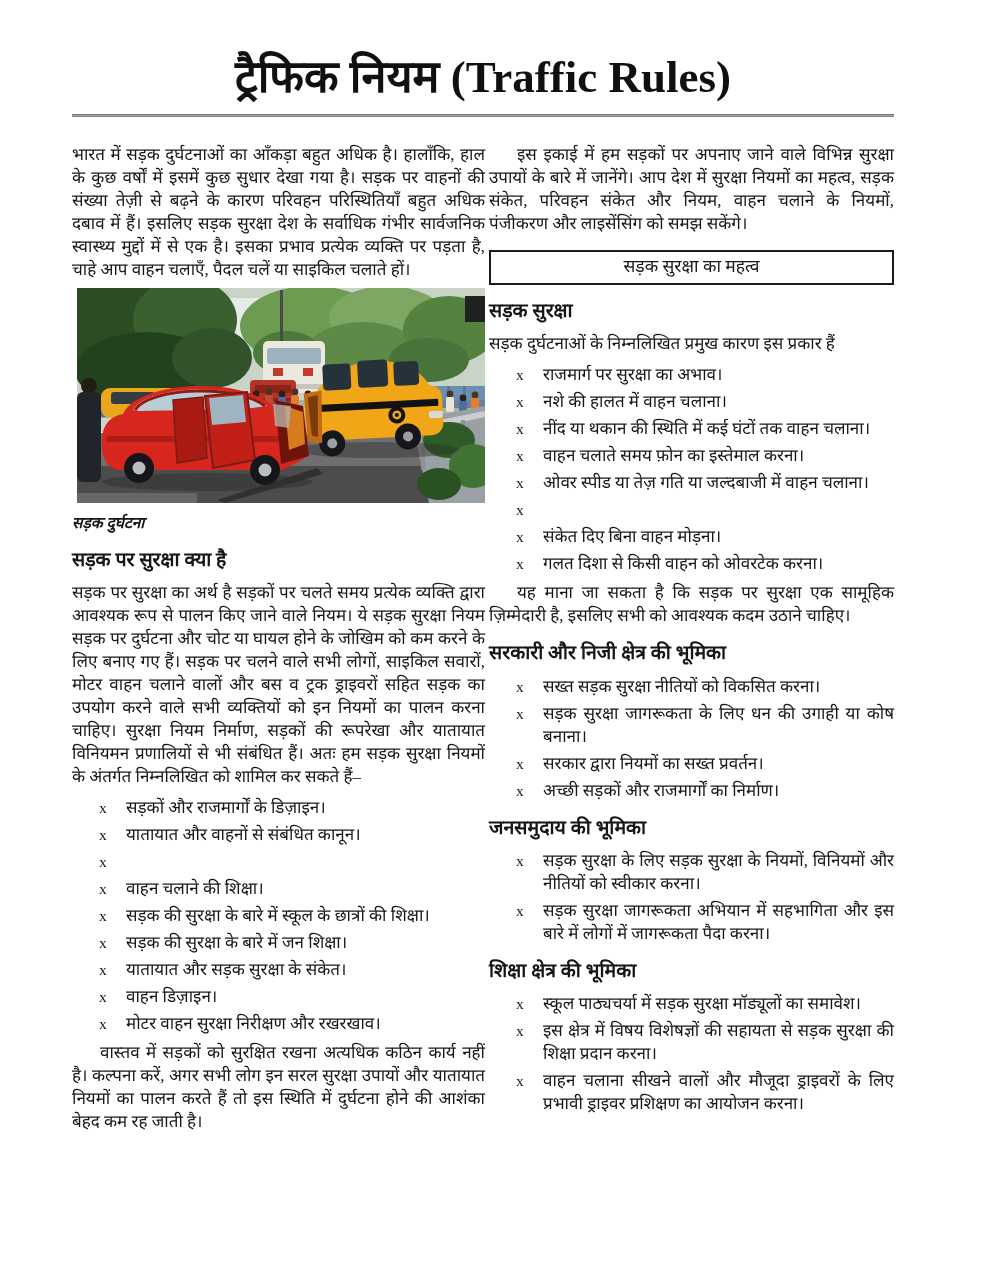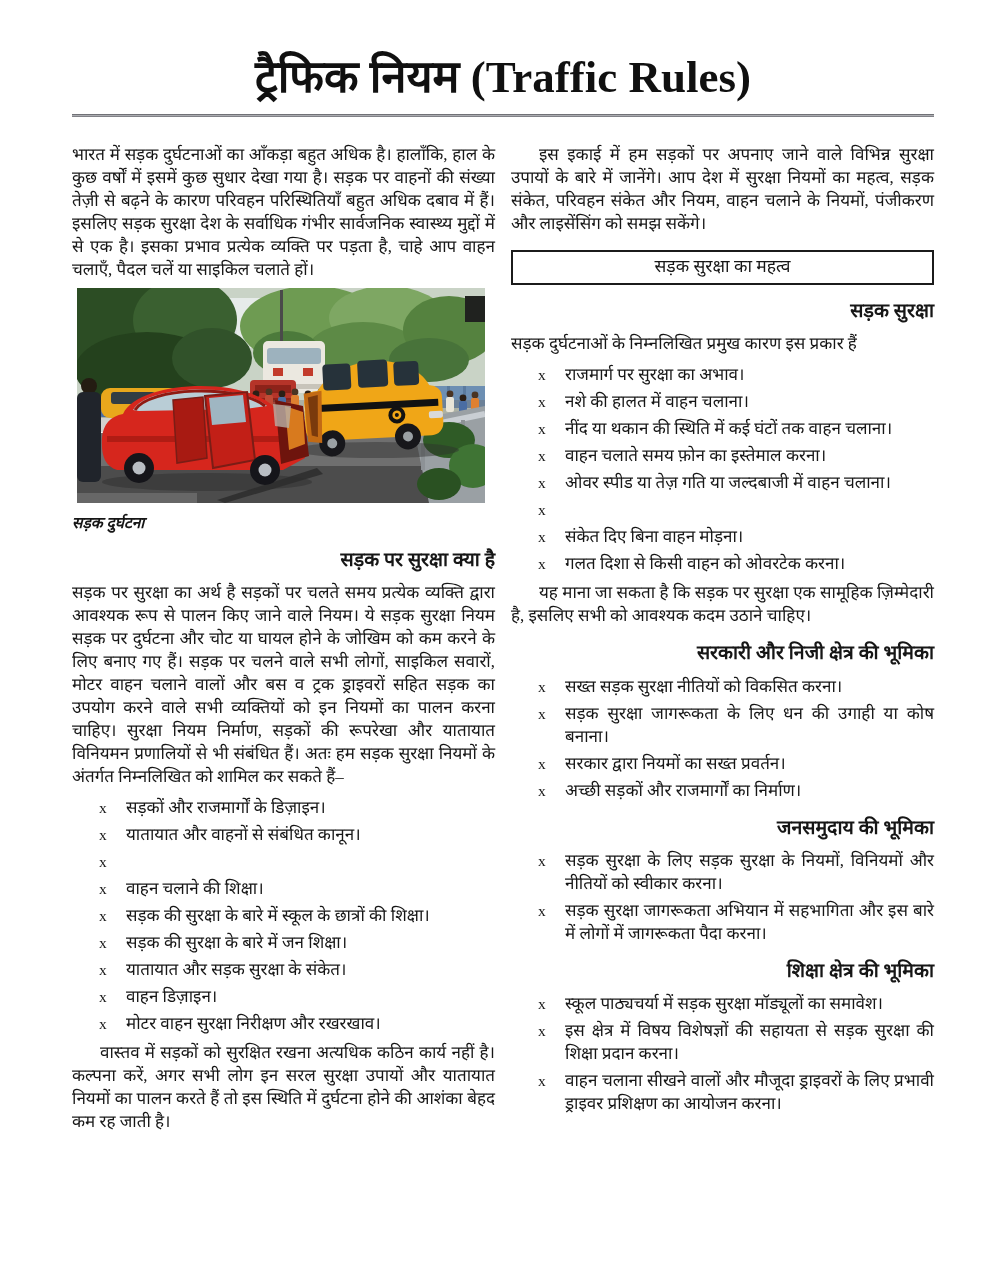--- a/index.html
+++ b/index.html
@@ -1,35 +1,35 @@
 <!DOCTYPE html>
 <html><head>
 <meta charset="utf-8">
 <style>
   html,body{margin:0;padding:0;}
   body{
     width:989px;height:1280px;background:#ffffff;overflow:hidden;
     font-family:"Liberation Serif","DejaVu Sans",sans-serif;
     color:#161616;
   }
-  .sheet{box-sizing:border-box;width:989px;height:1280px;padding:0 55px 0 72px;}
+  .sheet{box-sizing:border-box;width:989px;height:1280px;padding:0 95px 0 72px;}
   .page-title{
     margin:0;padding-top:50px;text-align:center;
     font-family:"Liberation Serif","DejaVu Sans",serif;
     font-size:45px;font-weight:700;line-height:1.2;color:#101010;
   }
   .rule-double{height:3px;margin-top:10px;background:linear-gradient(#53545a,#b4b5b9 55%,#63646a);}
-  .columns{display:flex;gap:16px;margin-top:26px;}
+  .columns{display:flex;gap:4px;margin-top:26px;}
   .col{flex:1;font-size:17px;line-height:23px;text-align:justify;}
   .para{margin:0;}
   .indent{text-indent:28px;}
   .photo-wrap{width:408px;height:215px;margin:7px 0 0 5px;overflow:hidden;}
   .photo-wrap svg{display:block;}
   .photo-caption{font-weight:700;font-style:italic;font-size:15.5px;margin:8px 0 6px;}
-  .sec-heading{font-size:19.5px;font-weight:700;text-align:right;margin:14px 0 9px;line-height:1.25;}
+  .sec-heading{font-size:19.5px;font-weight:700;text-align:left;margin:14px 0 9px;line-height:1.25;}
   .box-heading{
     margin:15px 0 10px;border:2px solid #1b1b1b;padding:3px 6px 5px;
     text-align:center;font-weight:400;font-size:17.5px;line-height:1.3;
   }
   .bullets{margin:2px 0 6px;}
   .bullet{display:flex;margin:0 0 4px;}
   .bullet .marker{
     flex:0 0 27px;margin-left:27px;
     font-family:"Liberation Serif",serif;font-size:15.5px;line-height:23px;color:#1a1a1a;
   }

